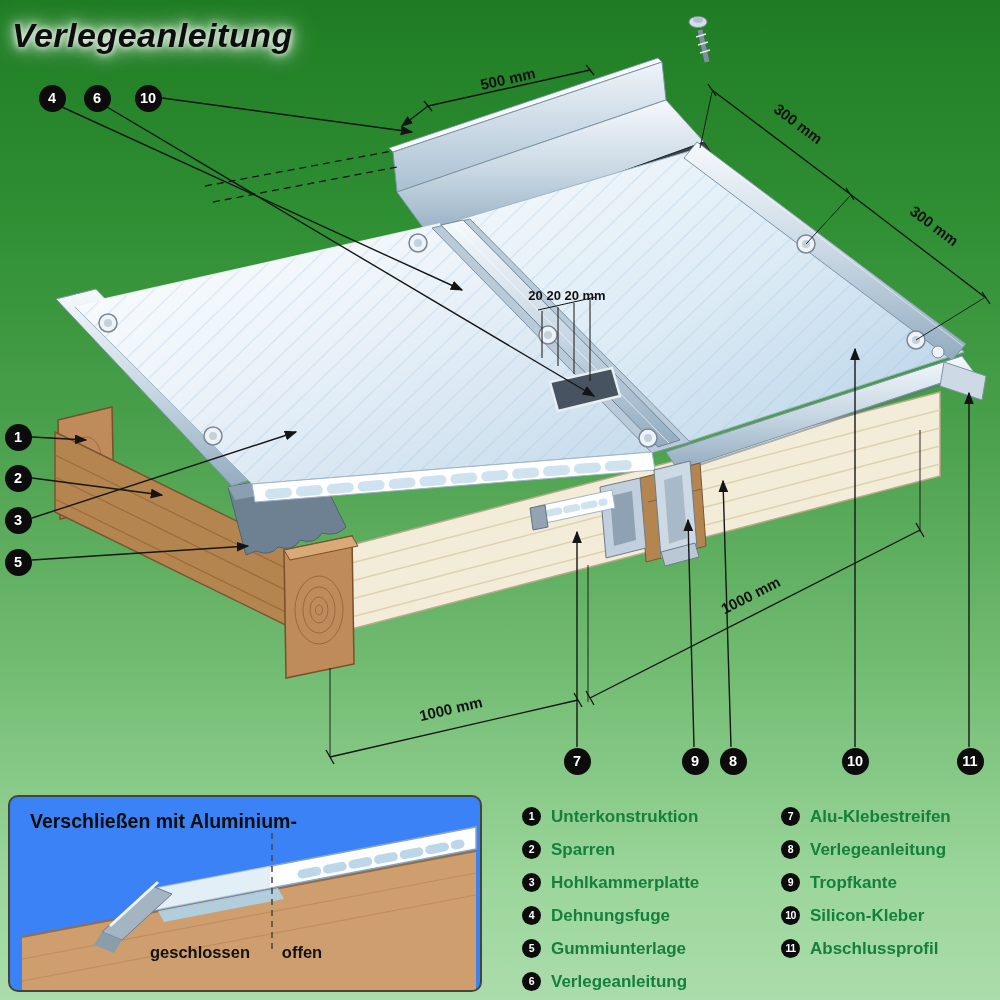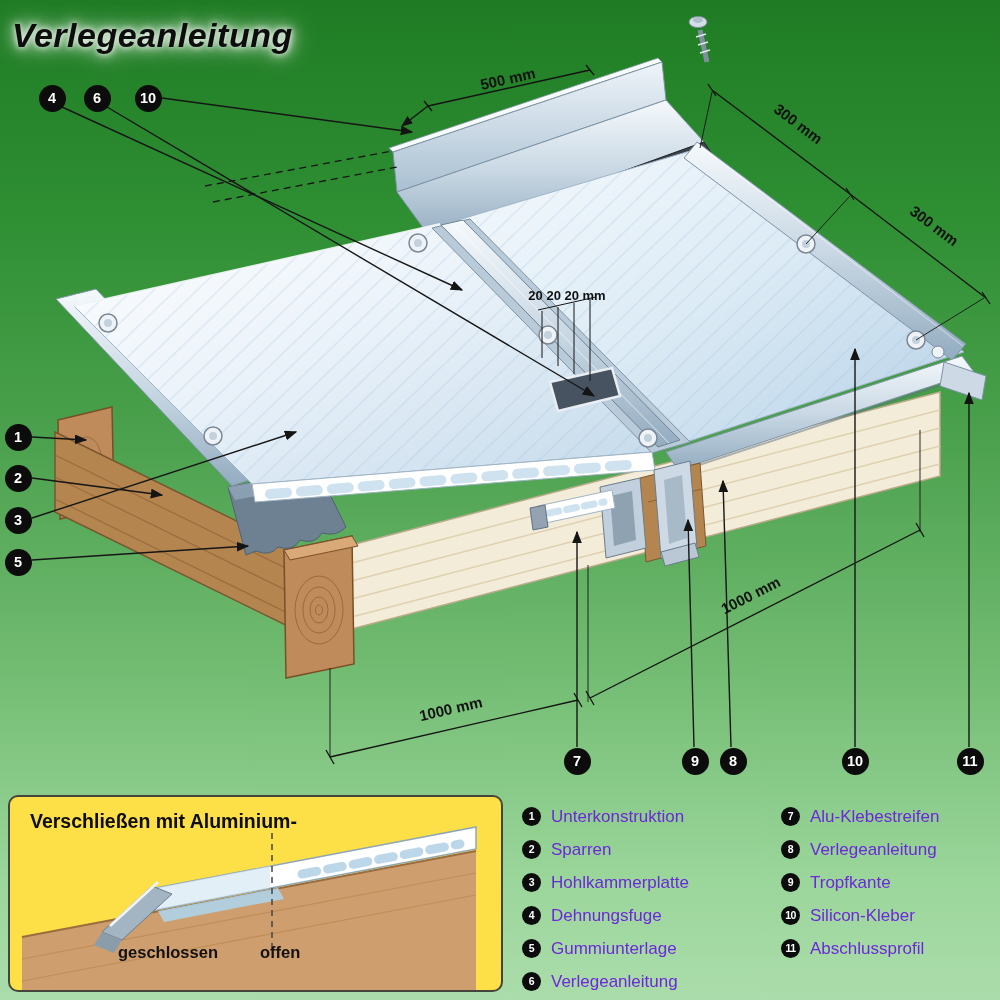--- a/index.html
+++ b/index.html
@@ -15,35 +15,35 @@
     font-style:italic;
   }
   svg.main{position:absolute;left:0;top:0;z-index:1}
   svg text{font-family:"Liberation Sans",sans-serif;font-weight:bold;fill:#111}
   .callout{
     position:absolute;width:27px;height:27px;margin-left:-13.5px;margin-top:-13.5px;border-radius:50%;
     background:#0c0c0c;color:#fff;font-size:14.5px;font-weight:bold;
     display:flex;align-items:center;justify-content:center;z-index:6;line-height:1;
   }
   .inset{
-    position:absolute;left:8px;top:795px;width:470px;height:193px;background:#fde047;
-    border:2px solid #45453c;border-radius:10px;z-index:4;overflow:hidden;padding-left:21px;
+    position:absolute;left:8px;top:795px;width:470px;height:193px;background:#3b82f6;
+    border:2px solid #45453c;border-radius:10px;z-index:4;overflow:hidden;
   }
   .inset svg{position:absolute;left:0;top:0}
   .inset-text{position:absolute;left:20px;top:12px;font-size:19.5px;font-weight:bold;color:#0d0d0d;line-height:1.28;z-index:2}
-  .inset-label{position:absolute;top:146px;font-size:16.5px;font-weight:bold;color:#111;z-index:2}
+  .inset-label{position:absolute;top:146px;font-size:16.5px;font-weight:bold;color:#111;text-align:center;z-index:2}
   .legend{position:absolute;left:522px;top:800px;display:flex;gap:14px;z-index:4}
   .legend-col{display:flex;flex-direction:column}
   .legend-col.c1{width:245px}
   .legend-row{display:flex;align-items:center;height:33px;gap:10px}
   .badge{
     width:19px;height:19px;border-radius:50%;background:#0c0c0c;color:#fff;font-size:10.5px;font-weight:bold;
     display:flex;align-items:center;justify-content:center;flex:0 0 19px;line-height:1;letter-spacing:-.5px;
   }
-  .legend-label{font-size:17px;font-weight:normal;color:#6d28d9;white-space:nowrap}
+  .legend-label{font-size:17px;font-weight:bold;color:#15803d;white-space:nowrap}
 </style>
 </head>
 <body>
 
 <div class="title">Verlegeanleitung</div>
 
 <svg class="main" width="1000" height="1000" viewBox="0 0 1000 1000">
   <defs>
     <linearGradient id="gPanel" x1="0" y1="0" x2="1" y2="1">
       <stop offset="0" stop-color="#ffffff"></stop>

